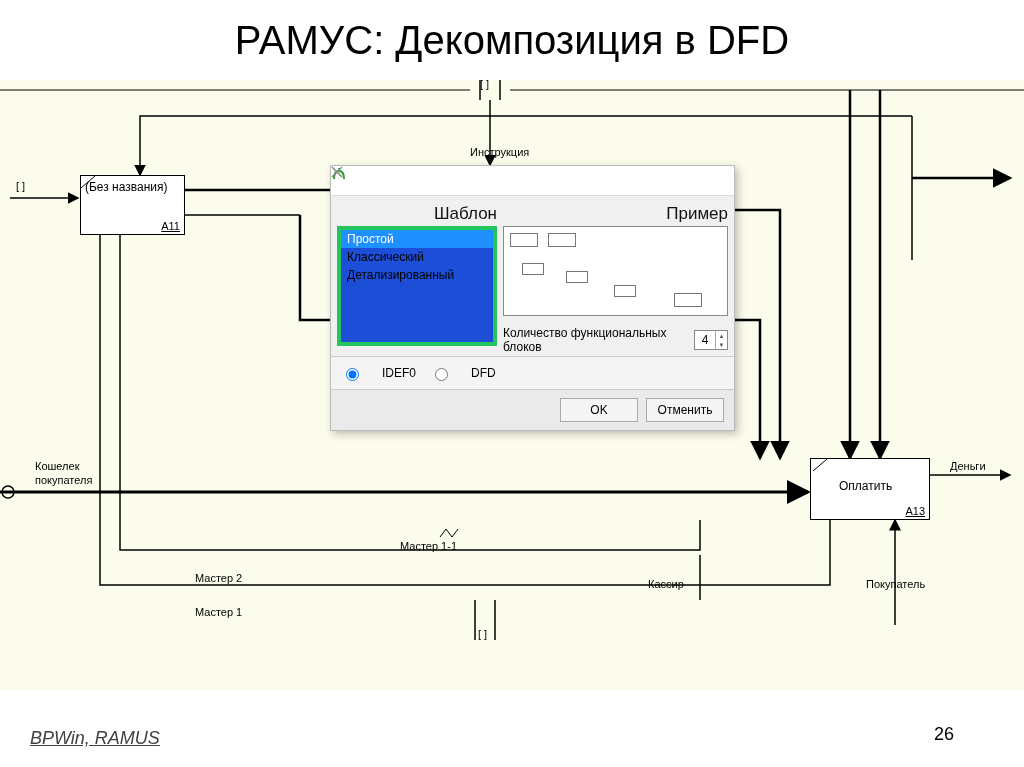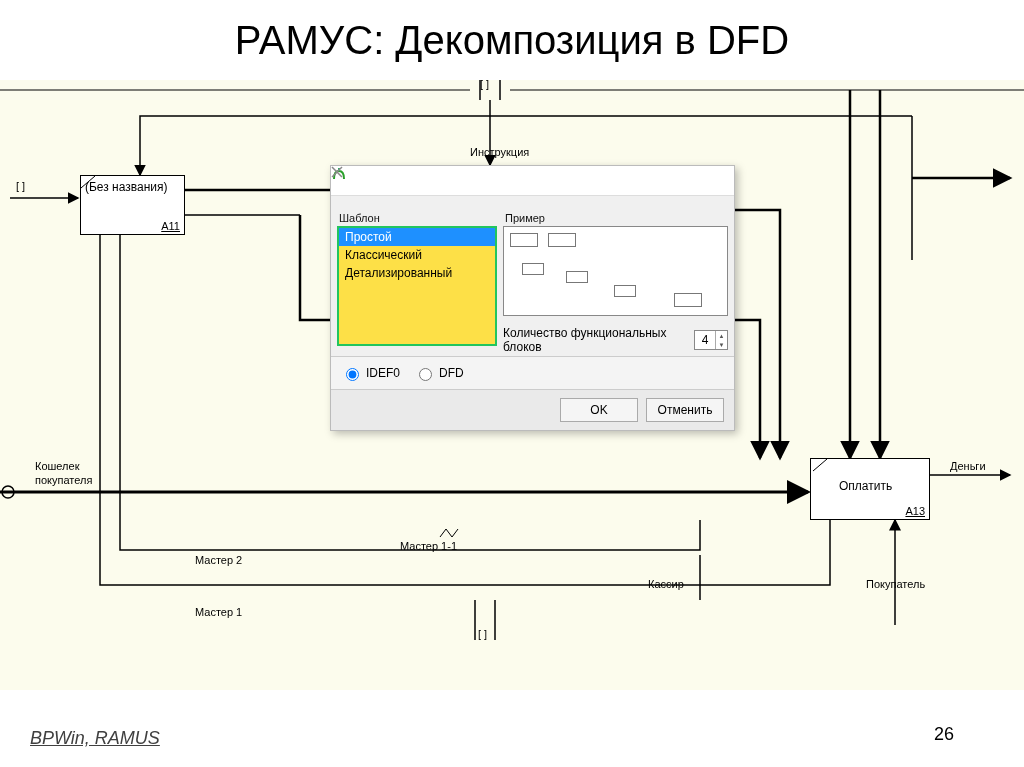--- a/index.html
+++ b/index.html
@@ -87,24 +87,24 @@
   .dialog-body {
     display: flex;
     padding: 4px 6px 2px 6px;
     gap: 6px;
   }
   .panel-left, .panel-right {
     display: flex; flex-direction: column;
   }
   .panel-left { width: 160px; }
   .panel-right { flex: 1; }
-  .panel-label { font-size: 11px; margin: 12px 0 2px 2px; color: #111; }
+  .panel-label { font-size: 17px; margin: 4px 0 2px 2px; color: #111; text-align: right; }
   .listbox {
-    background: #fde047;
-    border: 2px solid #22c55e;
+    background: #1d4ed8;
+    border: 4px solid #22c55e;
     height: 120px;
     overflow: hidden;
   }
   .listbox .item {
     padding: 2px 6px;
     font-size: 12px;
     cursor: pointer;
   }
   .listbox .item.selected {
     background: #1e90ff;
@@ -149,21 +149,21 @@
     cursor: pointer; color: #555;
   }
   .radio-row {
     display: flex;
     gap: 14px;
     padding: 8px 10px;
     border-top: 1px solid #ccc;
     background: #f4f4f4;
     font-size: 12px;
   }
-  .radio-row label { display: flex; align-items: center; gap: 4px; cursor: pointer; }
+  .radio-row label { display: flex; align-items: center; gap: 20px; cursor: pointer; }
   .dialog-buttons {
     display: flex;
     justify-content: flex-end;
     gap: 8px;
     padding: 8px 10px;
     background: #eaeaea;
     border-top: 1px solid #ccc;
   }
   .dialog-buttons button {
     min-width: 78px; height: 24px;
@@ -262,21 +262,21 @@
   </div>
 
   <div class="dlabel" style="left:470px; top:66px;">Инструкция</div>
   <div class="dlabel" style="left:480px; top:-2px;">[ ]</div>
   <div class="dlabel" style="left:16px; top:100px;">[ ]</div>
   <div class="dlabel" style="left:35px; top:380px;">Кошелек</div>
   <div class="dlabel" style="left:35px; top:394px;">покупателя</div>
   <div class="dlabel" style="left:950px; top:380px;">Деньги</div>
   <div class="dlabel" style="left:866px; top:498px;">Покупатель</div>
   <div class="dlabel" style="left:648px; top:498px;">Кассир</div>
-  <div class="dlabel" style="left:195px; top:474px;text-align:center;">Мастер 2</div>
+  <div class="dlabel" style="left:195px; top:492px;text-align:center;">Мастер 2</div>
   <div class="dlabel" style="left:195px; top:526px;">Мастер 1</div>
   <div class="dlabel" style="left:400px; top:460px;">Мастер 1-1</div>
   <div class="dlabel" style="left:478px; top:548px;">[ ]</div>
 
   <div class="dialog">
     <div class="dialog-titlebar">
       <span class="appicon">
         <svg width="16" height="16" viewBox="0 0 16 16">
             <path d="M3 13 Q3 5 8 5 Q13 5 13 13" fill="none" stroke="#2aa02a" stroke-width="2"></path>
             <path d="M8 5 L8 2" stroke="#3a6" stroke-width="2"></path>

